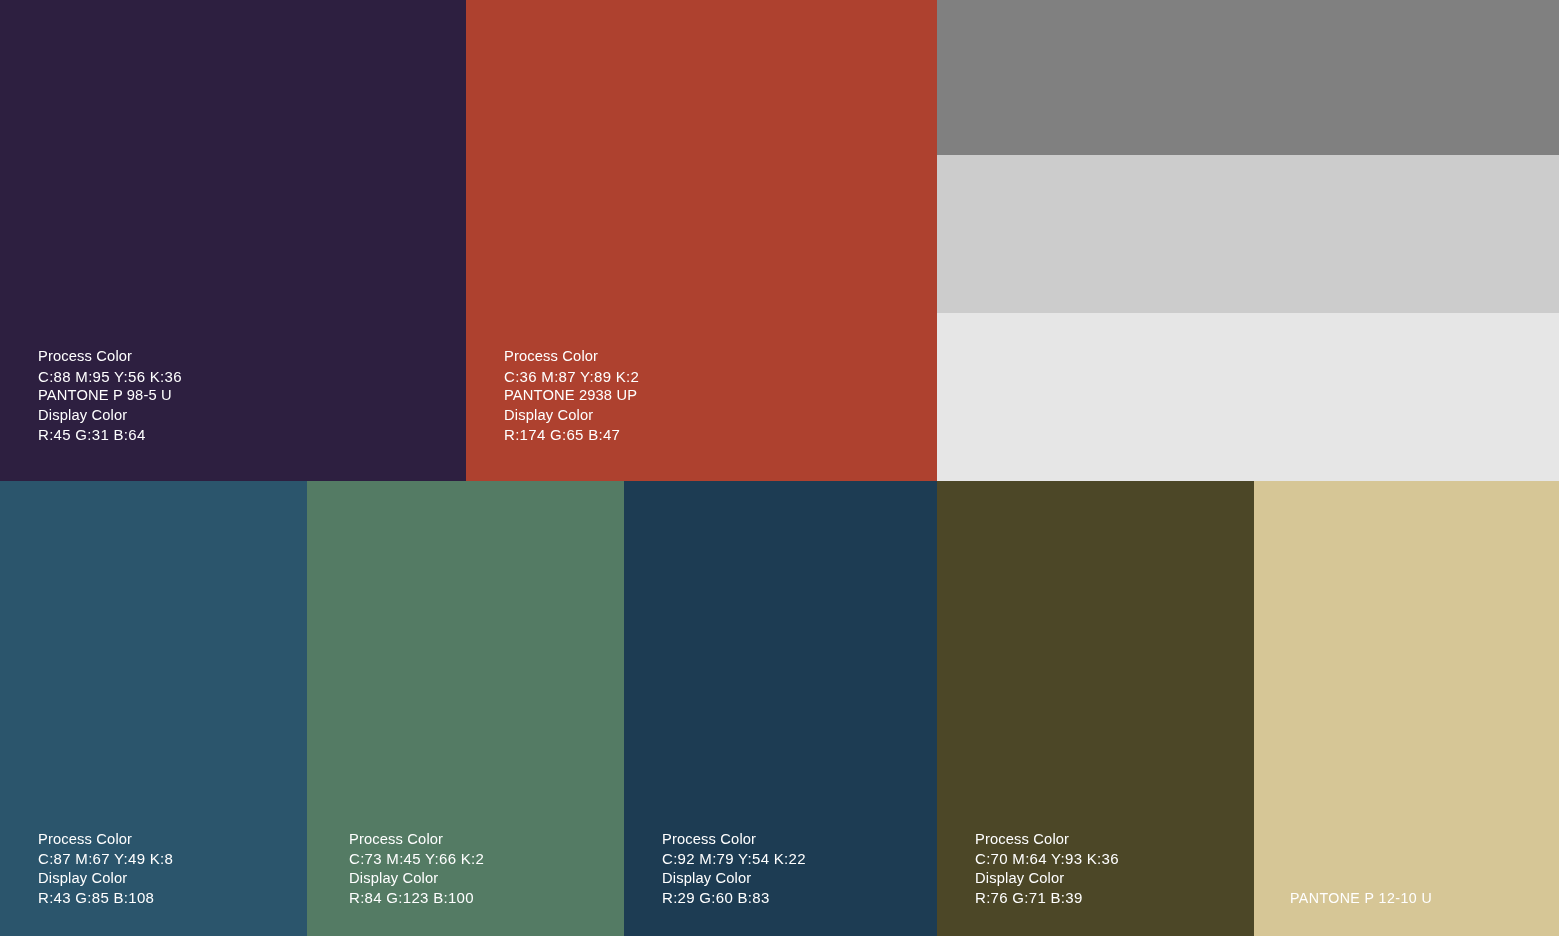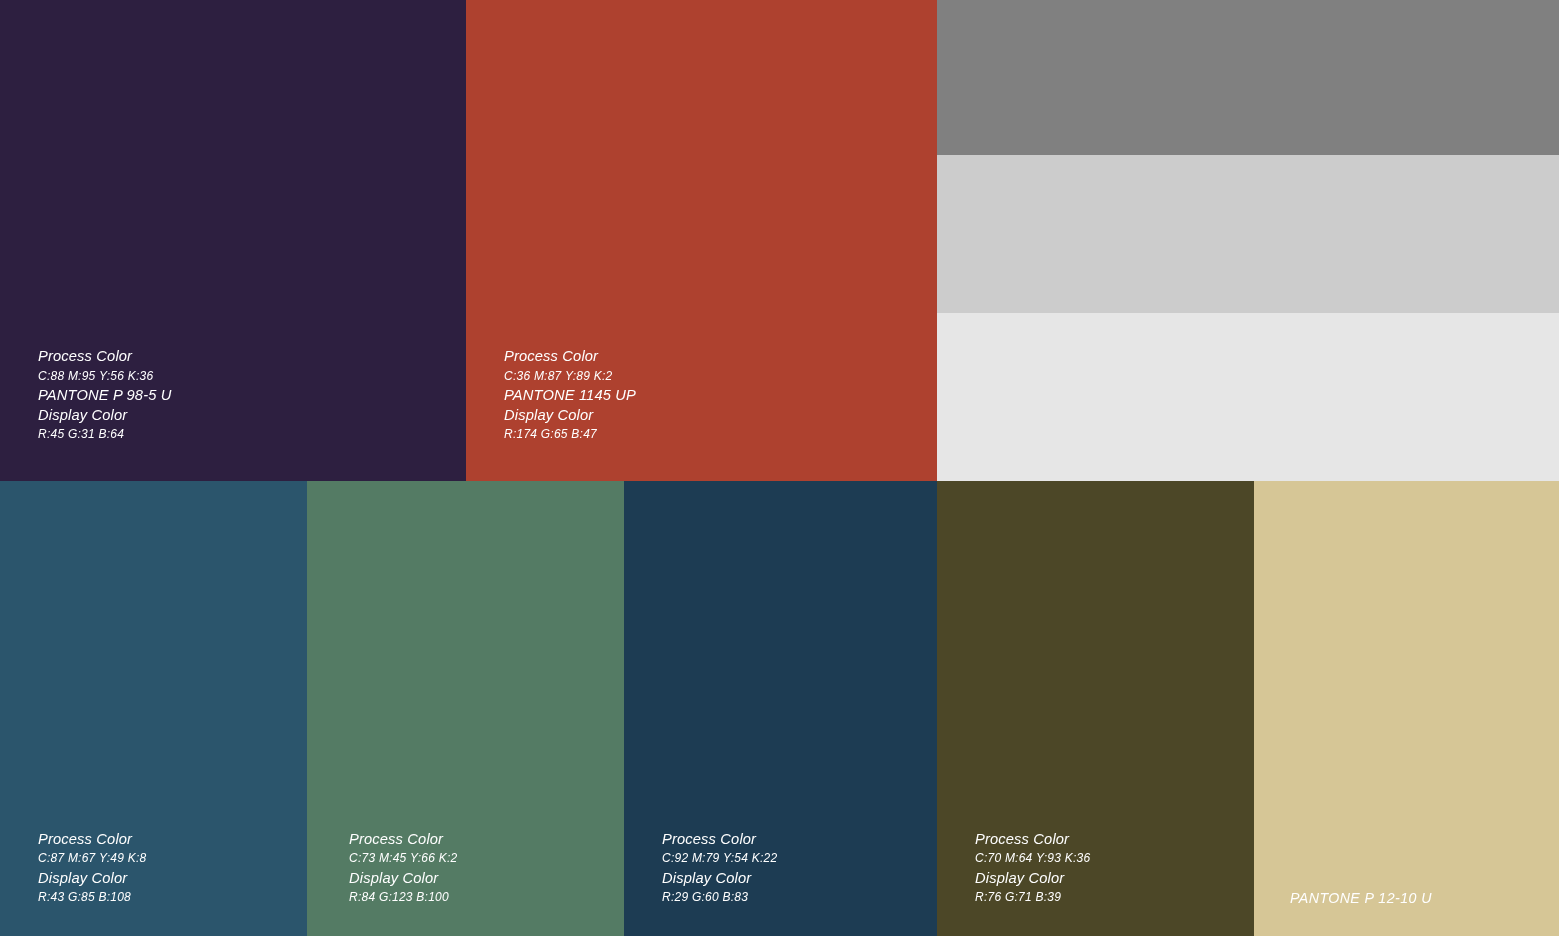--- a/index.html
+++ b/index.html
@@ -9,40 +9,39 @@
     background: #ffffff;
   }
   body {
     font-family: "Liberation Sans", sans-serif;
   }
   #palette {
     position: relative;
     width: 1559px;
     height: 936px;
     overflow: hidden;
-    font-style: italic;
   }
   .swatch {
     position: absolute;
     box-sizing: border-box;
   }
   .swatch-label {
     position: absolute;
     left: 38px;
     line-height: 19.6px;
     white-space: nowrap;
     -webkit-font-smoothing: antialiased;
   }
   .label-line {
     display: block;
     font-size: 14.7px;
     letter-spacing: 0.01em;
   }
   .label-line.numeric {
-    font-size: 12px;
+    font-size: 15px;
     letter-spacing: 0.02em;
   }
   
   .label-top { bottom: 36px; }
   .label-bottom { bottom: 28px; }
   .label-inset { left: 42px; }
   .label-pantone-only {
     bottom: 27px;
     left: 36px;
   }
@@ -61,21 +60,21 @@
         <span class="label-line numeric">C:88  M:95  Y:56  K:36</span>
         <span class="label-line">PANTONE P 98-5 U</span>
         <span class="label-line">Display Color</span>
         <span class="label-line numeric">R:45  G:31  B:64</span>
       </div>
     </div>
     <div class="swatch" style="left: 466px; top: 0px; width: 471px; height: 481px; background: rgb(174, 65, 47); color: rgb(255, 255, 255);">
       <div class="swatch-label label-top">
         <span class="label-line">Process Color</span>
         <span class="label-line numeric">C:36  M:87  Y:89  K:2</span>
-        <span class="label-line">PANTONE 1145 UP</span>
+        <span class="label-line">PANTONE 2938 UP</span>
         <span class="label-line">Display Color</span>
         <span class="label-line numeric">R:174  G:65  B:47</span>
       </div>
     </div>
     <div class="swatch" style="left: 937px; top: 0px; width: 622px; height: 155px; background: rgb(128, 128, 128); color: rgb(255, 255, 255);"></div>
     <div class="swatch" style="left: 937px; top: 155px; width: 622px; height: 158px; background: rgb(204, 204, 204); color: rgb(51, 51, 51);"></div>
     <div class="swatch" style="left: 937px; top: 313px; width: 622px; height: 168px; background: rgb(230, 230, 230); color: rgb(51, 51, 51);"></div>
     <div class="swatch" style="left: 0px; top: 481px; width: 307px; height: 455px; background: rgb(43, 85, 108); color: rgb(255, 255, 255);">
       <div class="swatch-label label-bottom">
         <span class="label-line">Process Color</span>

